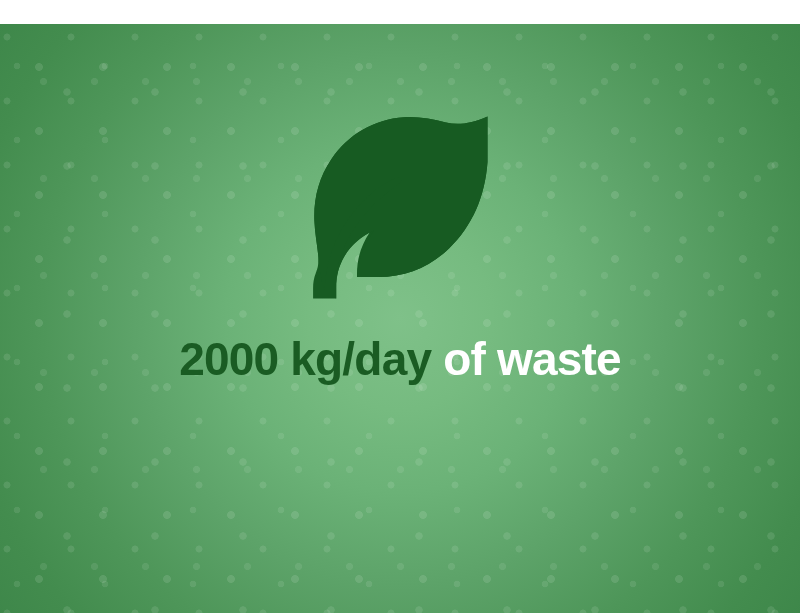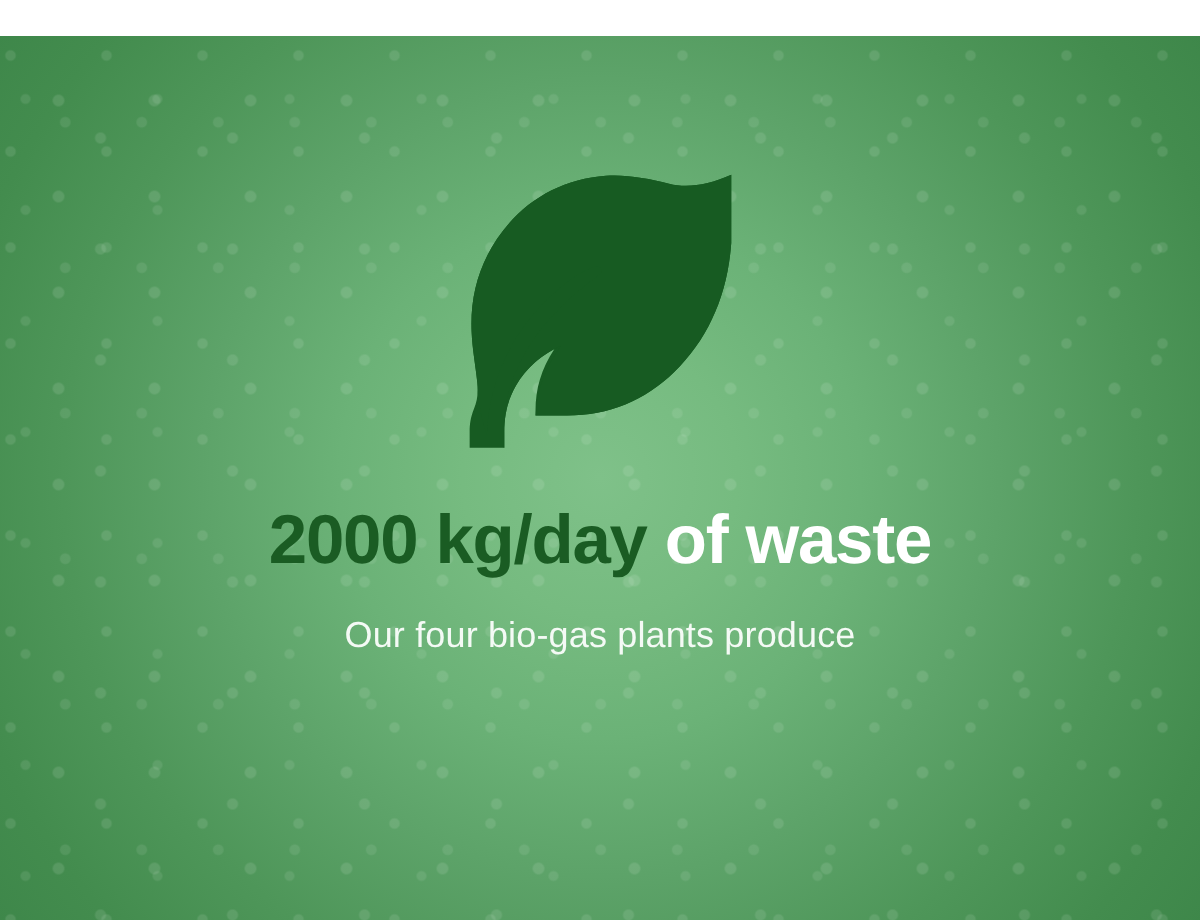--- a/index.html
+++ b/index.html
@@ -234,17 +234,16 @@
           C 172.0 122.0 185.0 93.0 187.5 58.0
           Z
         " fill="#175b22"></path>
       </g>
     </svg>
   </div>
 
   <div id="text-block">
     <h1 class="headline"><span class="accent">2000 kg/day</span><span> of waste</span></h1>
     <p class="subtitle">
-      <span class="sub-line">Our four bio-gas plants produce</span>
     </p>
   </div>
 
 </div>
 
 </body></html>

